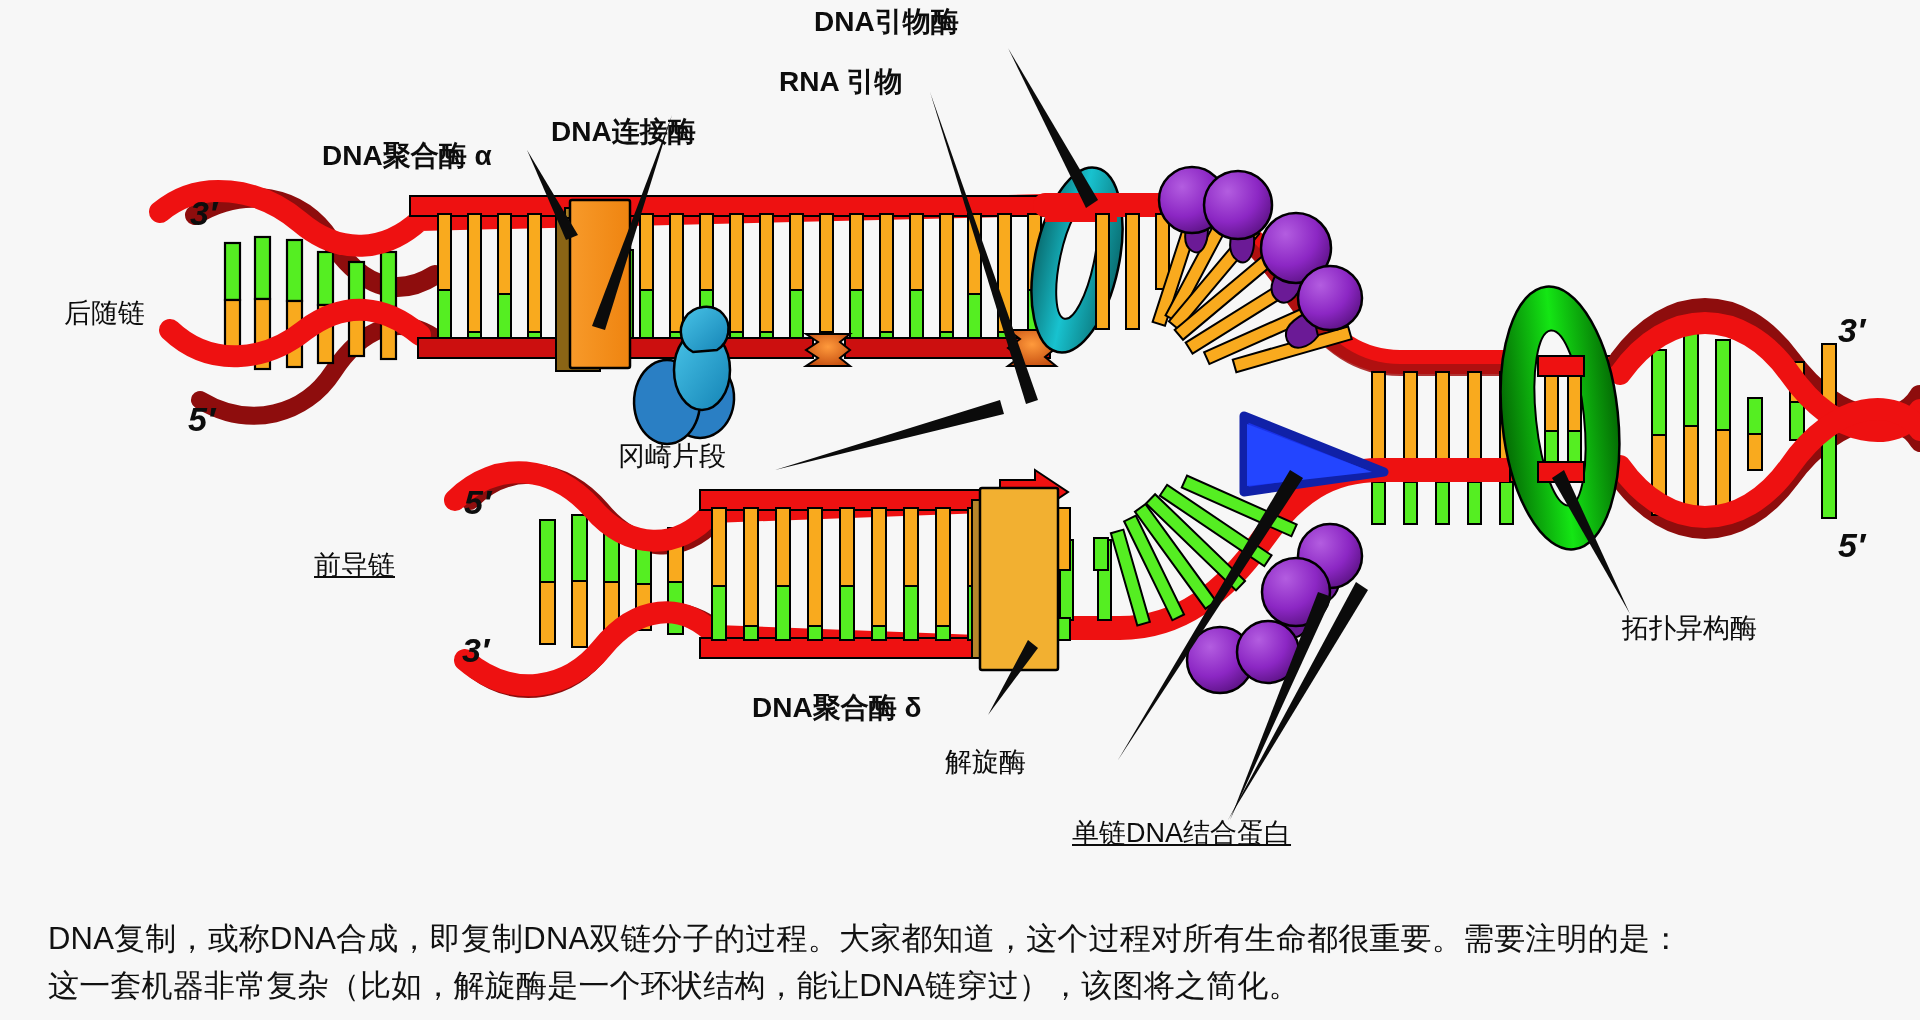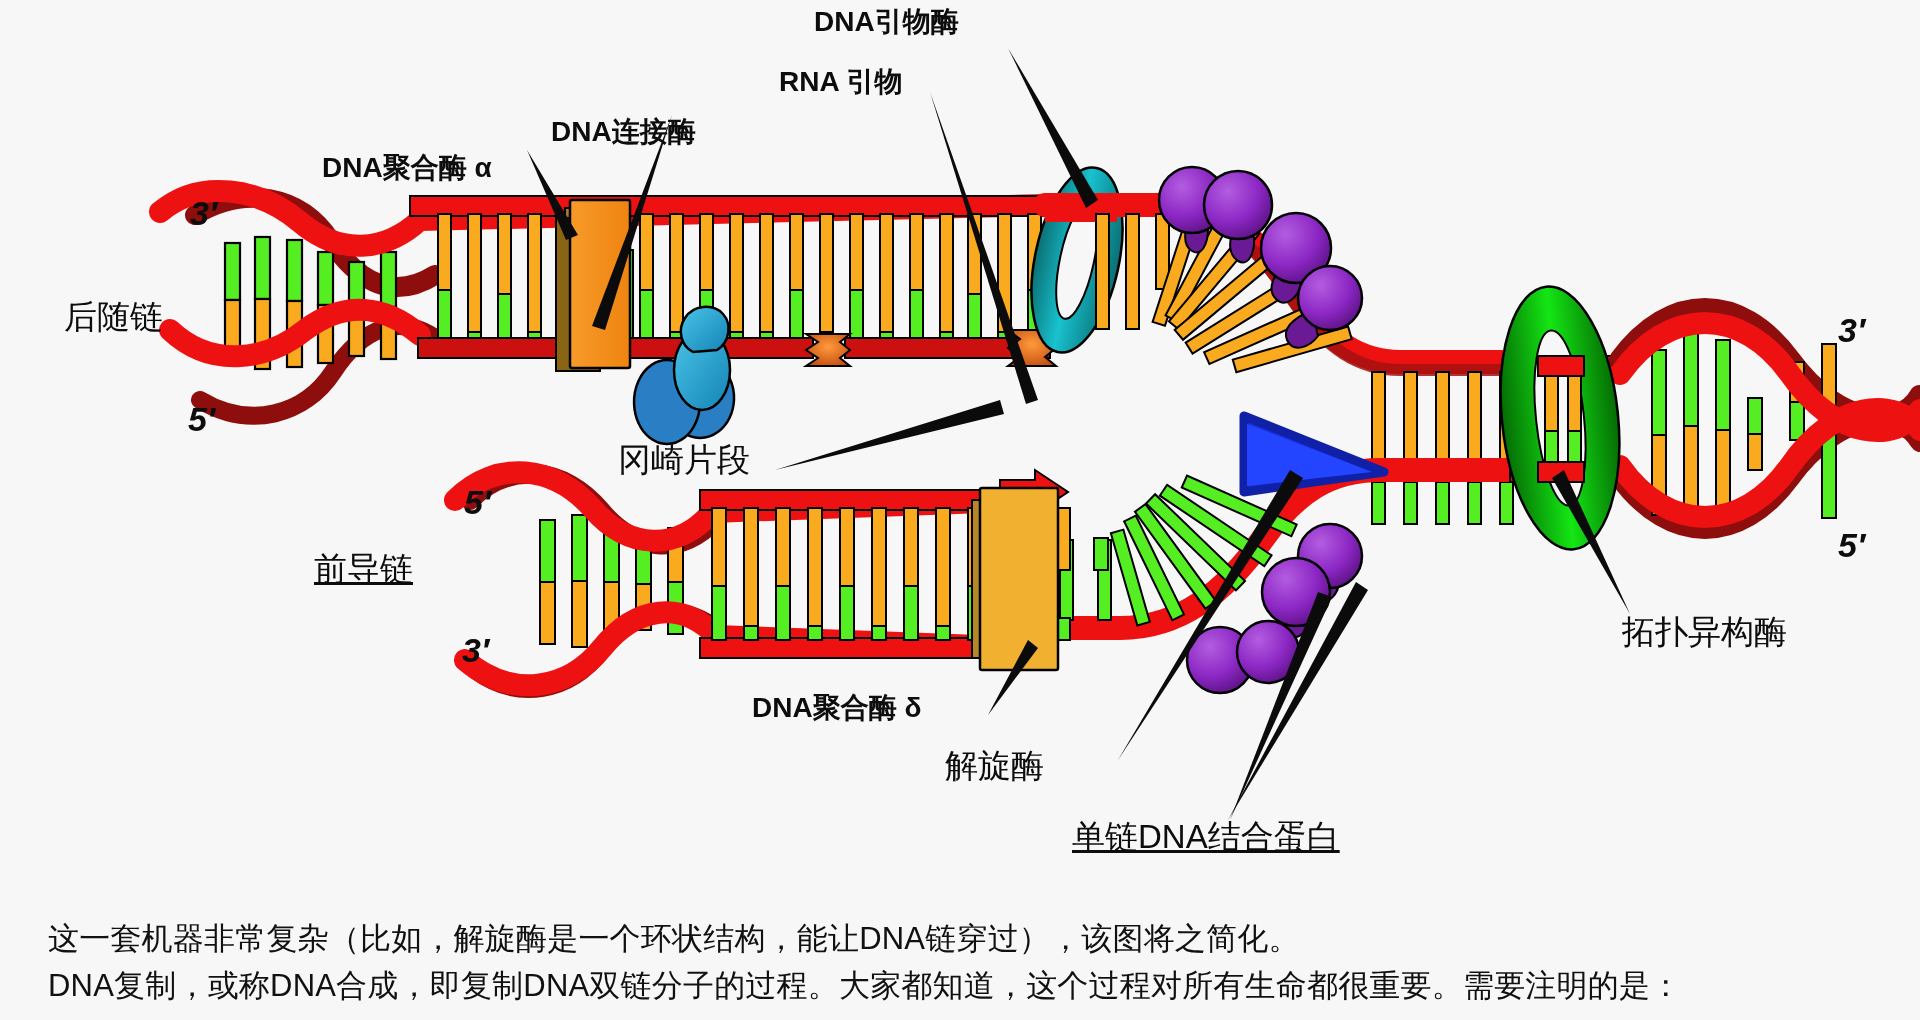--- a/index.html
+++ b/index.html
@@ -28,21 +28,21 @@
     white-space: nowrap;
     line-height: 1;
   }
   .prime {
     font-weight: bold;
     font-style: italic;
     font-size: 34px;
     letter-spacing: 0px;
   }
   .cn-label {
-    font-size: 33px;
+    font-size: 27px;
   }
   .cn-label-bold {
     font-size: 28px;
     font-weight: bold;
   }
   #caption {
     position: absolute;
     left: 48px;
     top: 915px;
     width: 1850px;
@@ -409,21 +409,21 @@
       <path d="M1118,760 L1290,470 L1303,478 Z"></path>
 
       <path d="M1230,820 L1318,592 L1332,597 Z"></path>
 
       <path d="M1228,820 L1356,582 L1368,590 Z"></path>
 
       <path d="M1630,614 L1552,478 L1564,470 Z"></path>
     </g>
   </svg>
 
-  <div class="lbl cn-label-bold" style="left:322px; top:142px;margin-top:12px;">DNA聚合酶 α</div>
+  <div class="lbl cn-label-bold" style="left:322px; top:142px;">DNA聚合酶 α</div>
 
   <div class="lbl cn-label-bold" style="left:551px; top:70px;margin-top:48px;">DNA连接酶</div>
 
   <div class="lbl cn-label-bold" style="left:814px; top:8px;">DNA引物酶</div>
 
   <div class="lbl cn-label-bold" style="left:779px; top:68px;">RNA 引物</div>
 
   <div class="lbl prime" style="left:190px; top:196px;">3′</div>
 
   <div class="lbl cn-label" style="left:64px; top:300px;">后随链</div>
@@ -444,17 +444,17 @@
 
   <div class="lbl cn-label" style="left:1072px; top:820px;text-decoration:underline;">单链DNA结合蛋白</div>
 
   <div class="lbl cn-label" style="left:1622px; top:615px;">拓扑异构酶</div>
 
   <div class="lbl prime" style="left:1838px; top:313px;">3′</div>
 
   <div class="lbl prime" style="left:1838px; top:528px;">5′</div>
 
   <div id="caption">
+    <div>DNA复制，或称DNA合成，即复制DNA双链分子的过程。大家都知道，这个过程对所有生命都很重要。需要注明的是：</div>
     <div>这一套机器非常复杂（比如，解旋酶是一个环状结构，能让DNA链穿过），该图将之简化。</div>
-    <div>DNA复制，或称DNA合成，即复制DNA双链分子的过程。大家都知道，这个过程对所有生命都很重要。需要注明的是：</div>
   </div>
 
 </div>
 
 </body></html>

